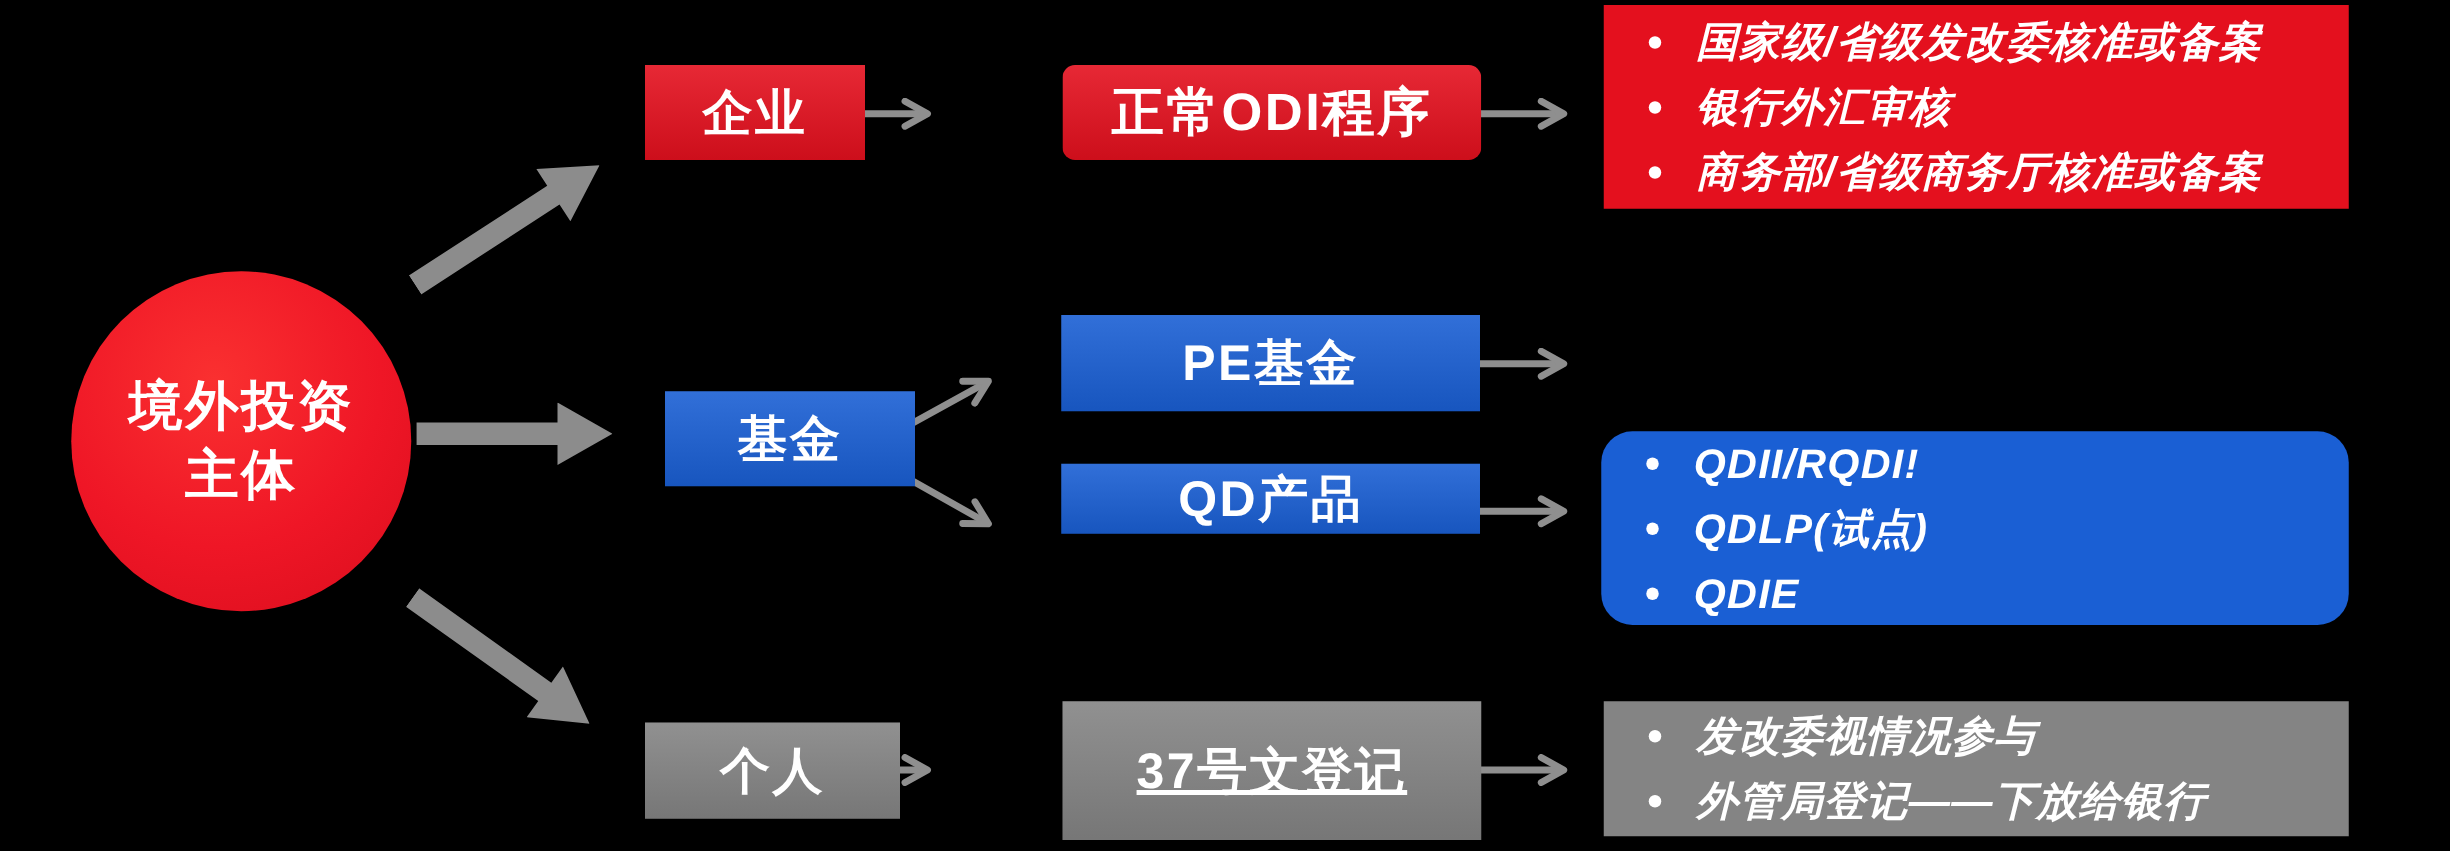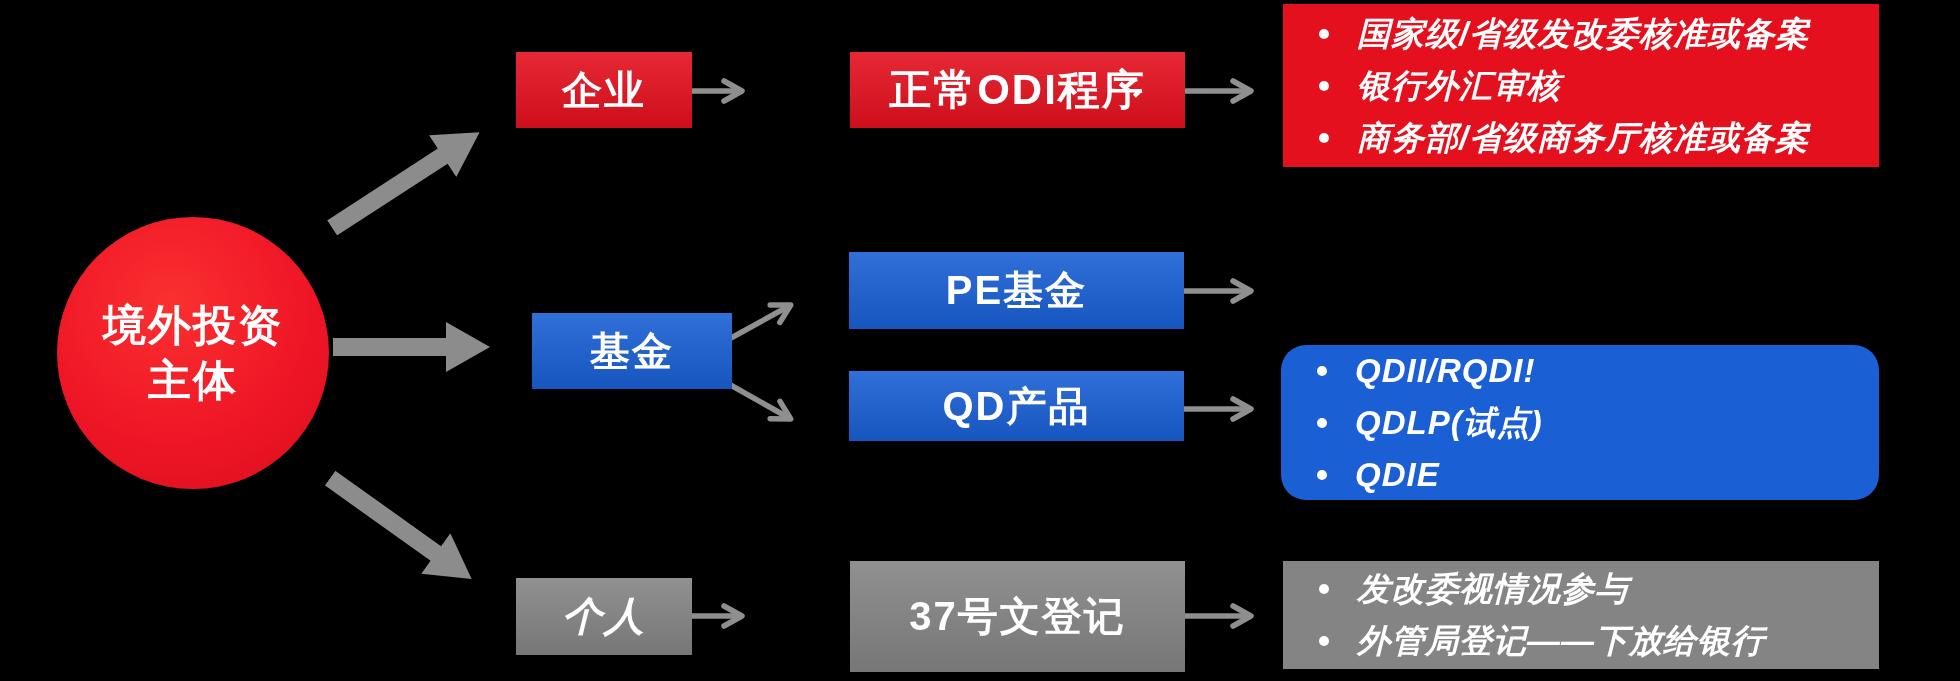--- a/index.html
+++ b/index.html
@@ -141,21 +141,21 @@
     <path d="M711 374 L789 418" marker-end="url(#ah)"></path>
     <path d="M1181 291 L1249 291" marker-end="url(#ah)"></path>
     <path d="M1181 409 L1249 409" marker-end="url(#ah)"></path>
     <path d="M672 616 L740 616" marker-end="url(#ah)"></path>
     <path d="M1181 616 L1249 616" marker-end="url(#ah)"></path>
   </svg>
 
   <div class="box red" style="left:480px; top:52px; width:176px; height:76px;">
     <span>企业</span>
   </div>
-  <div class="box red" style="left:814px; top:52px; width:335px; height:76px; font-size:42px;">
+  <div class="box red" style="left:814px; top:52px; width:335px; height:76px; font-size:42px;border-radius:10px;">
     <span>正常ODI程序</span>
   </div>
   <div class="panel red" style="left:1283px; top:4px; width:596px; height:163px;">
     <ul>
       <li>
           <span class="dot"></span>
           <span>国家级/省级发改委核准或备案</span>
         </li>
       <li>
           <span class="dot"></span>
@@ -167,44 +167,44 @@
         </li>
     </ul>
   </div>
 
   <div class="box blue" style="left:813px; top:252px; width:335px; height:77px;">
     <span>PE基金</span>
   </div>
   <div class="box blue" style="left:496px; top:313px; width:200px; height:76px;">
     <span>基金</span>
   </div>
-  <div class="box blue" style="left:813px; top:371px; width:335px; height:70px;">
+  <div class="box blue" style="left:813px; top:371px; width:335px; height:56px;">
     <span>QD产品</span>
   </div>
   <div class="panel blue" style="left:1281px; top:345px; width:598px; height:155px;border-radius:25px;">
     <ul>
       <li>
           <span class="dot"></span>
           <span>QDII/RQDI!</span>
         </li>
       <li>
           <span class="dot"></span>
           <span>QDLP(试点)</span>
         </li>
       <li>
           <span class="dot"></span>
           <span>QDIE</span>
         </li>
     </ul>
   </div>
 
-  <div class="box gray" style="left:480px; top:578px; width:176px; height:77px;font-style:italic;">
+  <div class="box gray" style="left:480px; top:578px; width:204px; height:77px;">
     <span>个人</span>
   </div>
-  <div class="box gray" style="left:814px; top:561px; width:335px; height:111px;">
+  <div class="box gray" style="left:814px; top:561px; width:335px; height:111px;text-decoration:underline;">
     <span>37号文登记</span>
   </div>
   <div class="panel gray" style="left:1283px; top:561px; width:596px; height:108px;">
     <ul>
       <li>
           <span class="dot"></span>
           <span>发改委视情况参与</span>
         </li>
       <li>
           <span class="dot"></span>

